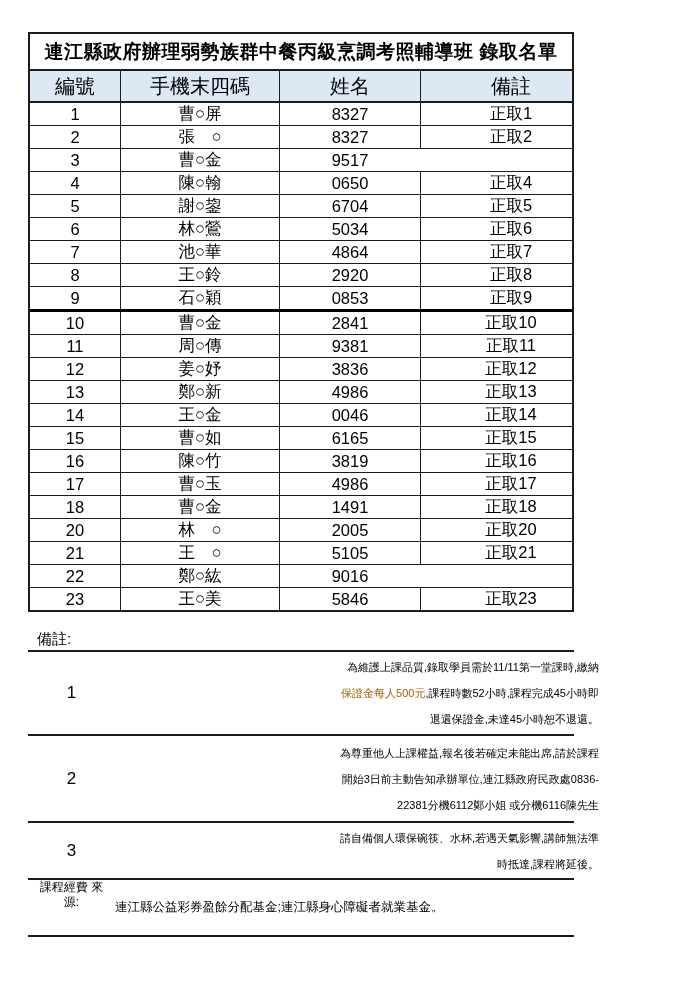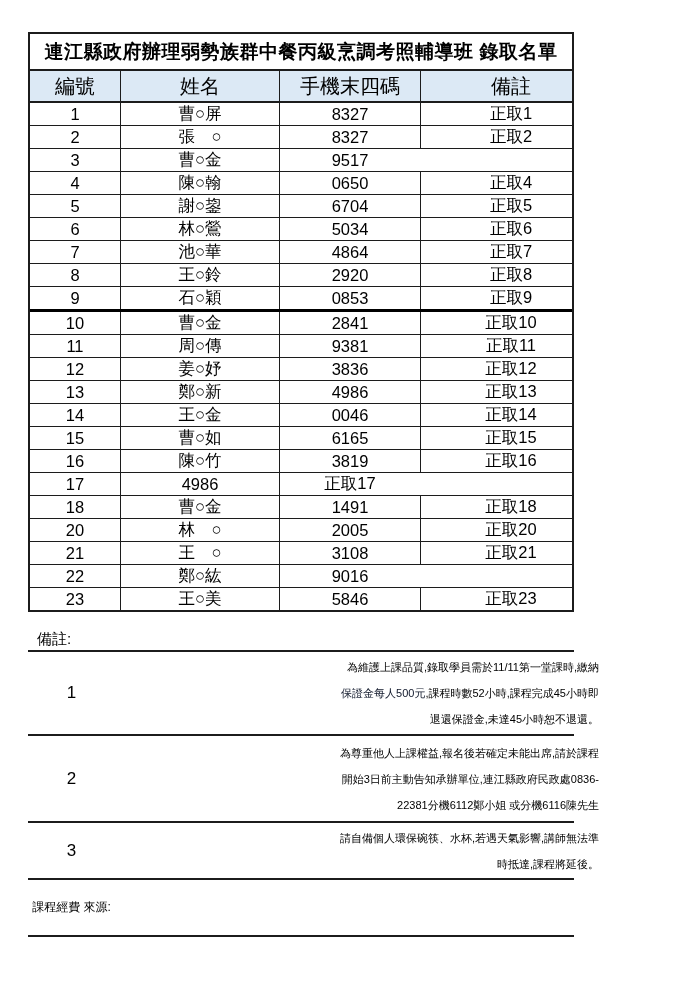--- a/index.html
+++ b/index.html
@@ -44,37 +44,37 @@
     font-size:11px;line-height:26px;text-align:right;
   }
   .note-line{white-space:nowrap;}
 
   
   .funding-row{
     display:grid;grid-template-columns:87px 484px;height:55px;
     border-bottom:2px solid #1c1c1c;
   }
   .funding-label{
-    display:flex;flex-direction:row;align-items:center;justify-content:center;
+    display:flex;flex-direction:column;align-items:center;justify-content:flex-start;
     font-size:12px;line-height:15px;
   }
   .funding-text{display:flex;align-items:center;font-size:12.5px;}
 </style>
 </head>
 <body>
 
 <div class="doc">
 
   <div class="main-table">
     <div class="title-row">連江縣政府辦理弱勢族群中餐丙級烹調考照輔導班 錄取名單</div>
 
     <div class="grid-row header-row" id="header-row" style="background: rgb(220, 233, 245);">
       <div class="cell">編號</div>
+      <div class="cell">手機末四碼</div>
       <div class="cell">姓名</div>
-      <div class="cell">手機末四碼</div>
       <div class="cell">備註</div>
     </div>
 
     <div id="table-body">
         <div class="grid-row data-row">
           <div class="cell">1</div>
           <div class="cell">曹○屏</div>
           <div class="cell">8327</div>
           <div class="cell">正取1</div>
         </div>
@@ -162,39 +162,40 @@
           <div class="cell">正取15</div>
         </div>
         <div class="grid-row data-row">
           <div class="cell">16</div>
           <div class="cell">陳○竹</div>
           <div class="cell">3819</div>
           <div class="cell">正取16</div>
         </div>
         <div class="grid-row data-row">
           <div class="cell">17</div>
+          <div class="cell">曹○玉</div>
           <div class="cell">4986</div>
           <div class="cell">正取17</div>
         </div>
         <div class="grid-row data-row">
           <div class="cell">18</div>
           <div class="cell">曹○金</div>
           <div class="cell">1491</div>
           <div class="cell">正取18</div>
         </div>
         <div class="grid-row data-row">
           <div class="cell">20</div>
           <div class="cell">林　○</div>
           <div class="cell">2005</div>
           <div class="cell">正取20</div>
         </div>
         <div class="grid-row data-row">
           <div class="cell">21</div>
           <div class="cell">王　○</div>
-          <div class="cell">3108</div>
+          <div class="cell">5105</div>
           <div class="cell">正取21</div>
         </div>
         <div class="grid-row data-row">
           <div class="cell">22</div>
           <div class="cell">鄭○紘</div>
           <div class="cell">9016</div>
         </div>
         <div class="grid-row data-row">
           <div class="cell">23</div>
           <div class="cell">王○美</div>
@@ -205,21 +206,21 @@
   </div>
 
   <div class="notes-label">備註:</div>
 
   <div class="notes-table">
     <div id="notes-body">
         <div class="note-row h3lines">
           <div class="note-num">1</div>
           <div class="note-text">
             <div class="note-line"><span>為維護上課品質,錄取學員需於11/11第一堂課時,繳納</span></div>
-            <div class="note-line"><span style="color: #0f172a;">保證金每人500元</span><span>,課程時數52小時,課程完成45小時即</span></div>
+            <div class="note-line"><span style="color: #a16207;">保證金每人500元</span><span>,課程時數52小時,課程完成45小時即</span></div>
             <div class="note-line"><span>退還保證金,未達45小時恕不退還。</span></div>
           </div>
         </div>
         <div class="note-row h3lines-b">
           <div class="note-num">2</div>
           <div class="note-text">
             <div class="note-line"><span>為尊重他人上課權益,報名後若確定未能出席,請於課程</span></div>
             <div class="note-line"><span>開始3日前主動告知承辦單位,連江縣政府民政處0836-</span></div>
             <div class="note-line"><span>22381分機6112鄭小姐 或分機6116陳先生</span></div>
           </div>
@@ -231,16 +232,17 @@
             <div class="note-line"><span>時抵達,課程將延後。</span></div>
           </div>
         </div>
       </div>
 
     <div class="funding-row">
       <div class="funding-label">
         <span>課程經費 來</span>
         <span>源:</span>
       </div>
+      <div class="funding-text">連江縣公益彩券盈餘分配基金;連江縣身心障礙者就業基金。</div>
     </div>
   </div>
 
 </div>
 
 </body></html>

